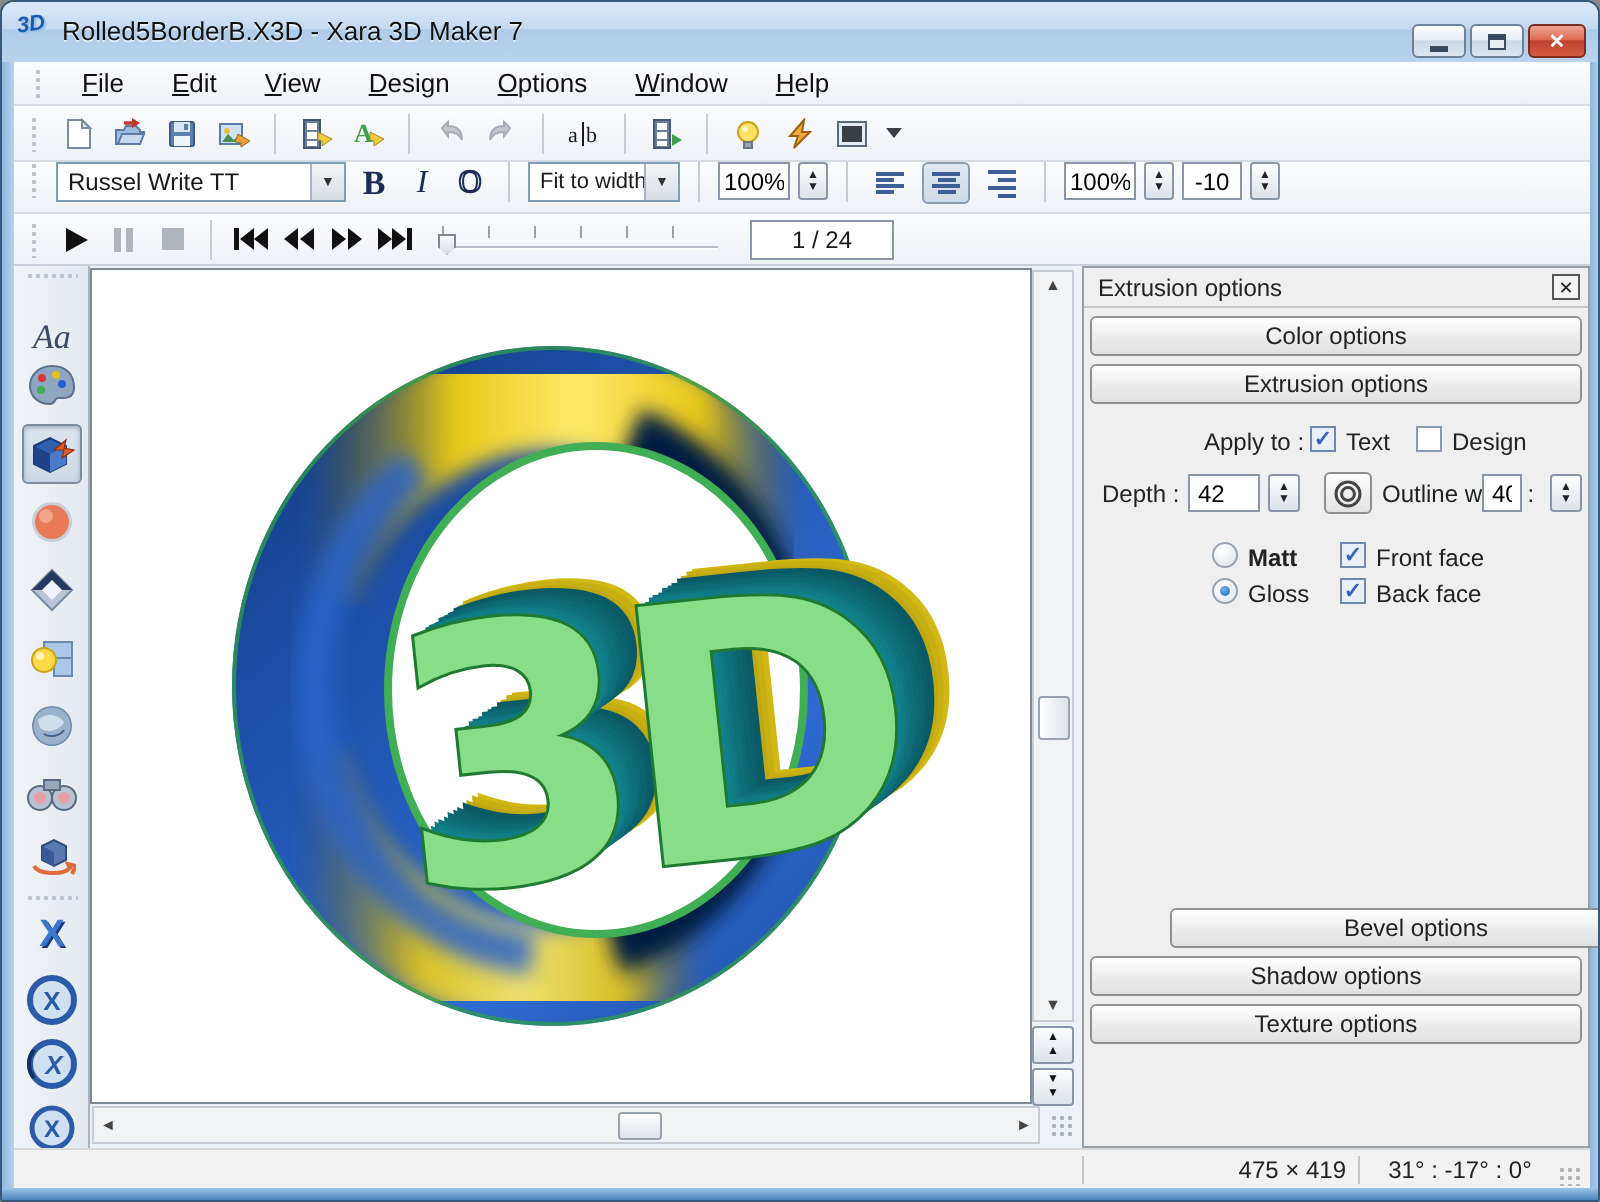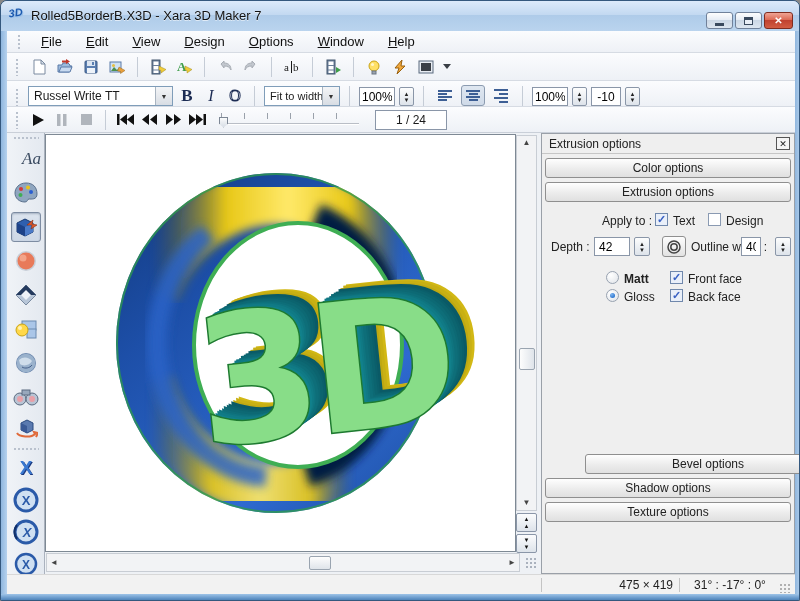--- a/index.html
+++ b/index.html
@@ -30,21 +30,21 @@
   .client { left:6px; top:30px; width:788px; height:543px; background:#eef1f5; }
   .bar { left:6px; width:788px; background:linear-gradient(180deg,#fbfcfe,#eef1f6); border-bottom:1px solid #d6dbe3; }
   .grip { width:5px; background-image:radial-gradient(#b9c1cd 1px, transparent 1.2px); background-size:4px 4px; }
   .vsep { width:1px; background:#c5ccd6; height:20px; margin:0 5px; }
   .menubar { top:30px; height:22px; display:flex; align-items:center; gap:2px; padding-left:10px; }
   .menu-item { display:inline-block; padding:2px 11px; font-size:13px; color:#101010; }
   .menu-item::first-letter { text-decoration:underline; }
   .toolbar { top:52px; height:28px; display:flex; align-items:center; padding-left:8px; gap:4px; }
   .tbtn { width:22px; height:22px; display:flex; align-items:center; justify-content:center; border-radius:3px; }
   .tbtn svg { display:block; }
-  .fontbar { top:80px; height:26px; display:flex; align-items:flex-end; padding-left:8px; gap:4px; }
+  .fontbar { top:80px; height:26px; display:flex; align-items:flex-start; padding-left:8px; gap:4px; }
   .animbar { top:106px; height:26px; display:flex; align-items:center; padding-left:8px; gap:4px; border-bottom:1px solid #c9cfd8; }
 
   .combo { height:20px; background:#fff; border:1px solid #7f9db9; display:flex; align-items:center; }
   .combo .cb-text { flex:1; padding:0 5px; font-size:12px; white-space:nowrap; overflow:hidden; }
   .cb-btn { width:17px; height:18px; background:linear-gradient(180deg,#f4f5f7,#d8dde4); border-left:1px solid #a9b4c0;
     display:flex; align-items:center; justify-content:center; font-size:7px; color:#333; }
   .numbox { height:19px; background:#fff; border:1px solid #8a96a8; font-size:12px; text-align:center; padding:0 2px; font-family:"Liberation Sans",sans-serif; }
   .spin { width:15px; height:19px; border:1px solid #8a96a8; border-radius:2px;
     background:linear-gradient(180deg,#fdfdfd,#dde3ea); display:flex; flex-direction:column; align-items:center; justify-content:center;
     font-size:6px; line-height:6px; color:#222; }
@@ -361,21 +361,21 @@
     <div class="slider" style="margin-left:8px;">
       <div class="ticks"></div>
       <div class="track"></div>
       <div class="thumb"></div>
     </div>
     <div class="framebox" style="margin-left:12px;">1 / 24</div>
   </div>
 
   <div class="abs toolbox">
     <div class="hgrip" style="top:3px;"></div>
-    <div class="tool" style="top:11px;justify-content:flex-end;">
+    <div class="tool" style="top:21px;">
       <span style="font-family:'Liberation Serif',serif;font-style:italic;font-size:17px;color:#3a4a60;">Aa</span>
       </div>
     <div class="tool" style="top:45px;">
       <svg width="24" height="22">
           <path d="M12,1 C5,1 1,6 1,11 c0,5 4,9 10,9 3,0 2,-3 4,-3 2,0 8,1 8,-5 C23,5 19,1 12,1 z" fill="#8fa6c0" stroke="#5a708c"></path>
           <circle cx="7" cy="7" r="2" fill="#d43a3a"></circle>
           <circle cx="14" cy="5.5" r="2" fill="#e8c21c"></circle>
           <circle cx="6.5" cy="13" r="2" fill="#3fae54"></circle>
           <circle cx="17" cy="10" r="2" fill="#2a5fd0"></circle>
         </svg>

